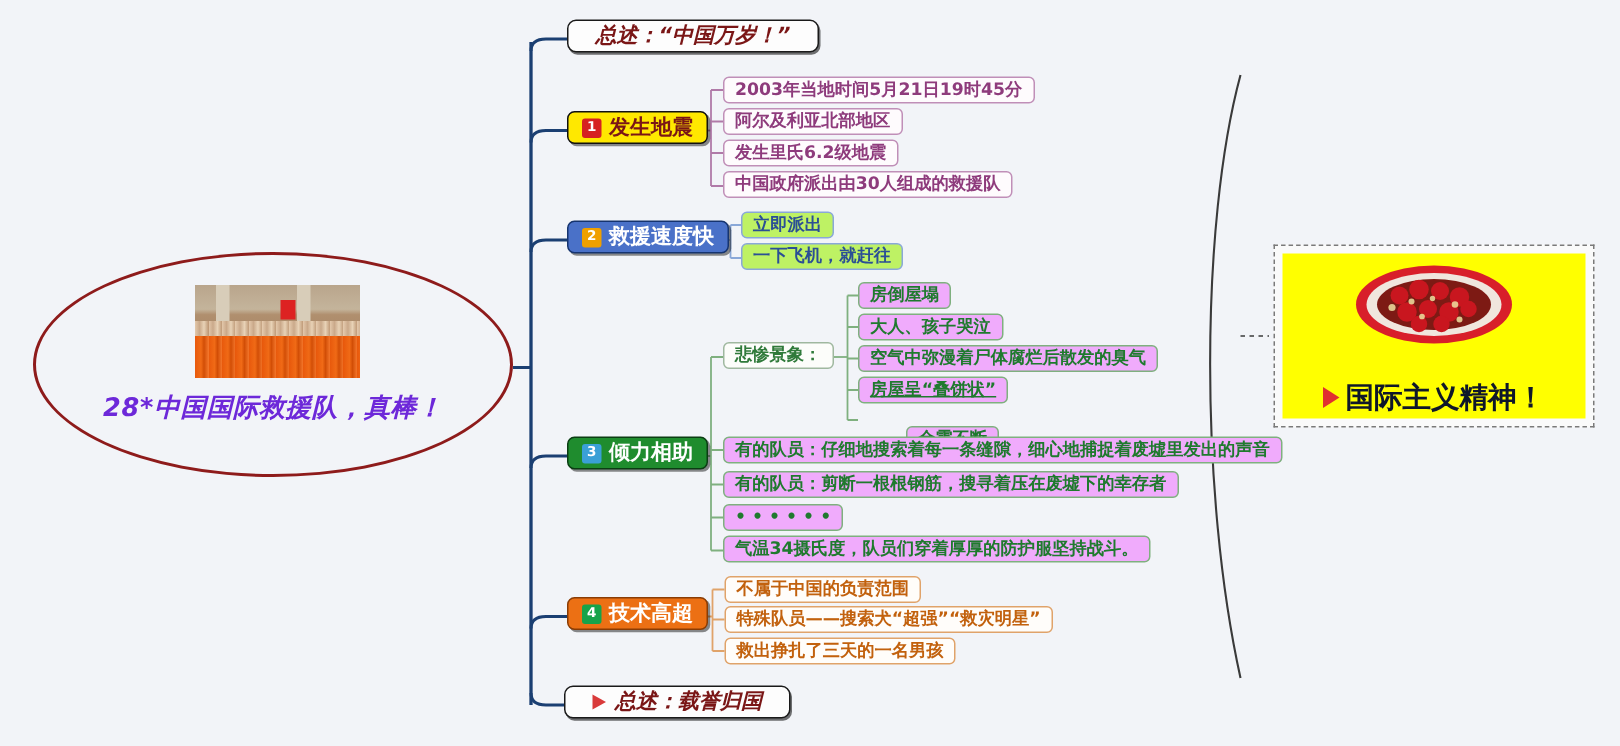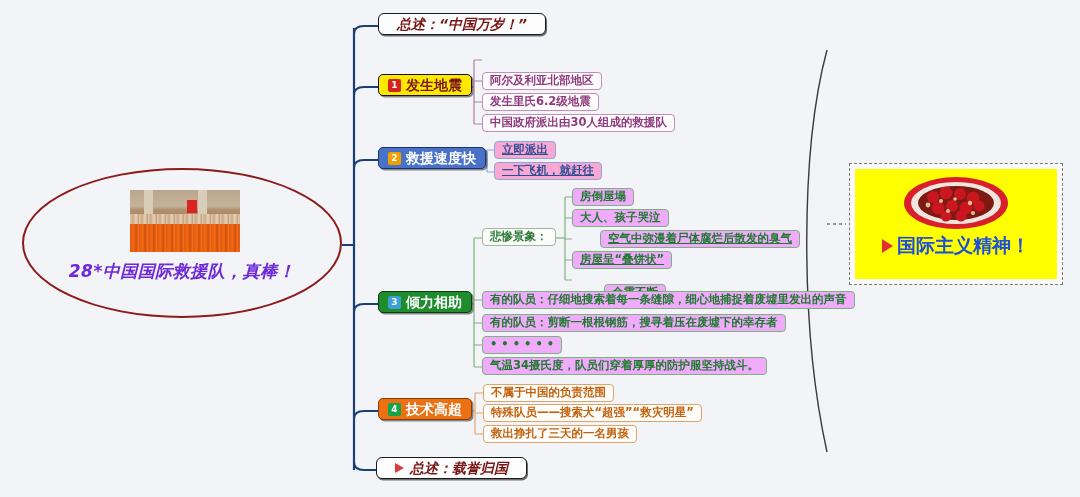--- a/index.html
+++ b/index.html
@@ -90,42 +90,42 @@
   .chip.c4{background:#ec7014;border:1.6px solid #8a3c04;}
   .chip.c4 .badge{background:#16a34a;}
 
   
   .leaf{
     border-radius:4px;padding:2px 7px;font-size:11.5px;font-weight:bold;
     background:#fdfdfd;
     font-family:"DejaVu Sans","Liberation Sans",sans-serif;
   }
   .leaf.pink{border:1.2px solid #c08fb8;color:#8e3b7c;background:#fefbfd;}
-  .leaf.blue{border:1.2px solid #8aa8d8;color:#2b4f95;background:#f9a8d4;text-decoration:underline;}
+  .leaf.blue{border:1.2px solid #8aa8d8;color:#2b4f95;background:#bef264;}
   .leaf.green{border:1.2px solid #7fb07f;color:#1f7a2e;background:#f0abfc;}
   .leaf.orange{border:1.2px solid #e0a36a;color:#c2610d;background:#fffdfa;}
   .leaf.grp{border:1.2px solid #9fb89f;color:#2f7a3a;background:#fcfdfa;}
 
   
   .poster{
     position:absolute;left:849px;top:163px;width:214px;height:122px;
     border:1.6px dashed #7a7a7a;background:#fafafa;
     padding:5px;box-sizing:border-box;
   }
   .poster-inner{
     width:100%;height:100%;background:#ffff00;position:relative;
     display:flex;align-items:flex-end;justify-content:center;
   }
   .bouquet{
     position:absolute;left:50%;top:6px;transform:translateX(-50%);
     width:106px;height:56px;
   }
   .poster-label{
     position:relative;z-index:2;display:flex;align-items:center;
-    font-size:19px;font-weight:bold;color:#1d4ed8;margin-bottom:20px;
+    font-size:19px;font-weight:bold;color:#0f172a;margin-bottom:1px;
     font-family:"DejaVu Sans","Liberation Sans",sans-serif;
   }
   .poster-label .tri{border-left-color:#e03030;border-left-width:11px;
     border-top-width:7px;border-bottom-width:7px;margin-right:4px;}
 </style>
 </head>
 <body>
 
 <div id="canvas">
 
@@ -183,20 +183,23 @@
   </div>
 
   <div class="node sum" style="left:378px;top:13px;">
     <span>总述：“中国万岁！”</span>
   </div>
 
   <div class="node chip c1" style="left:378px;top:74px;">
     <span class="badge">1</span>
     <span>发生地震</span>
   </div>
+  <div class="node leaf pink" style="left:482px;top:51px;">
+    <span>2003年当地时间5月21日19时45分</span>
+  </div>
   <div class="node leaf pink" style="left:482px;top:72px;">
     <span>阿尔及利亚北部地区</span>
   </div>
   <div class="node leaf pink" style="left:482px;top:93px;">
     <span>发生里氏6.2级地震</span>
   </div>
   <div class="node leaf pink" style="left:482px;top:114px;">
     <span>中国政府派出由30人组成的救援队</span>
   </div>
 
@@ -217,21 +220,21 @@
   </div>
   <div class="node leaf grp" style="left:482px;top:228px;">
     <span>悲惨景象：</span>
   </div>
   <div class="node leaf green" style="left:572px;top:188px;">
     <span>房倒屋塌</span>
   </div>
   <div class="node leaf green" style="left:572px;top:209px;">
     <span>大人、孩子哭泣</span>
   </div>
-  <div class="node leaf green" style="left:600px;top:230px;text-decoration:underline;">
+  <div class="node leaf green" style="left:572px;top:230px;">
     <span>空气中弥漫着尸体腐烂后散发的臭气</span>
   </div>
   <div class="node leaf green" style="left:572px;top:251px;text-decoration:underline;">
     <span>房屋呈“叠饼状”</span>
   </div>
   <div class="node leaf green" style="left:604px;top:272px;margin-top:12px;">
     <span>余震不断</span>
   </div>
   <div class="node leaf green" style="left:482px;top:291px;">
     <span>有的队员：仔细地搜索着每一条缝隙，细心地捕捉着废墟里发出的声音</span>

